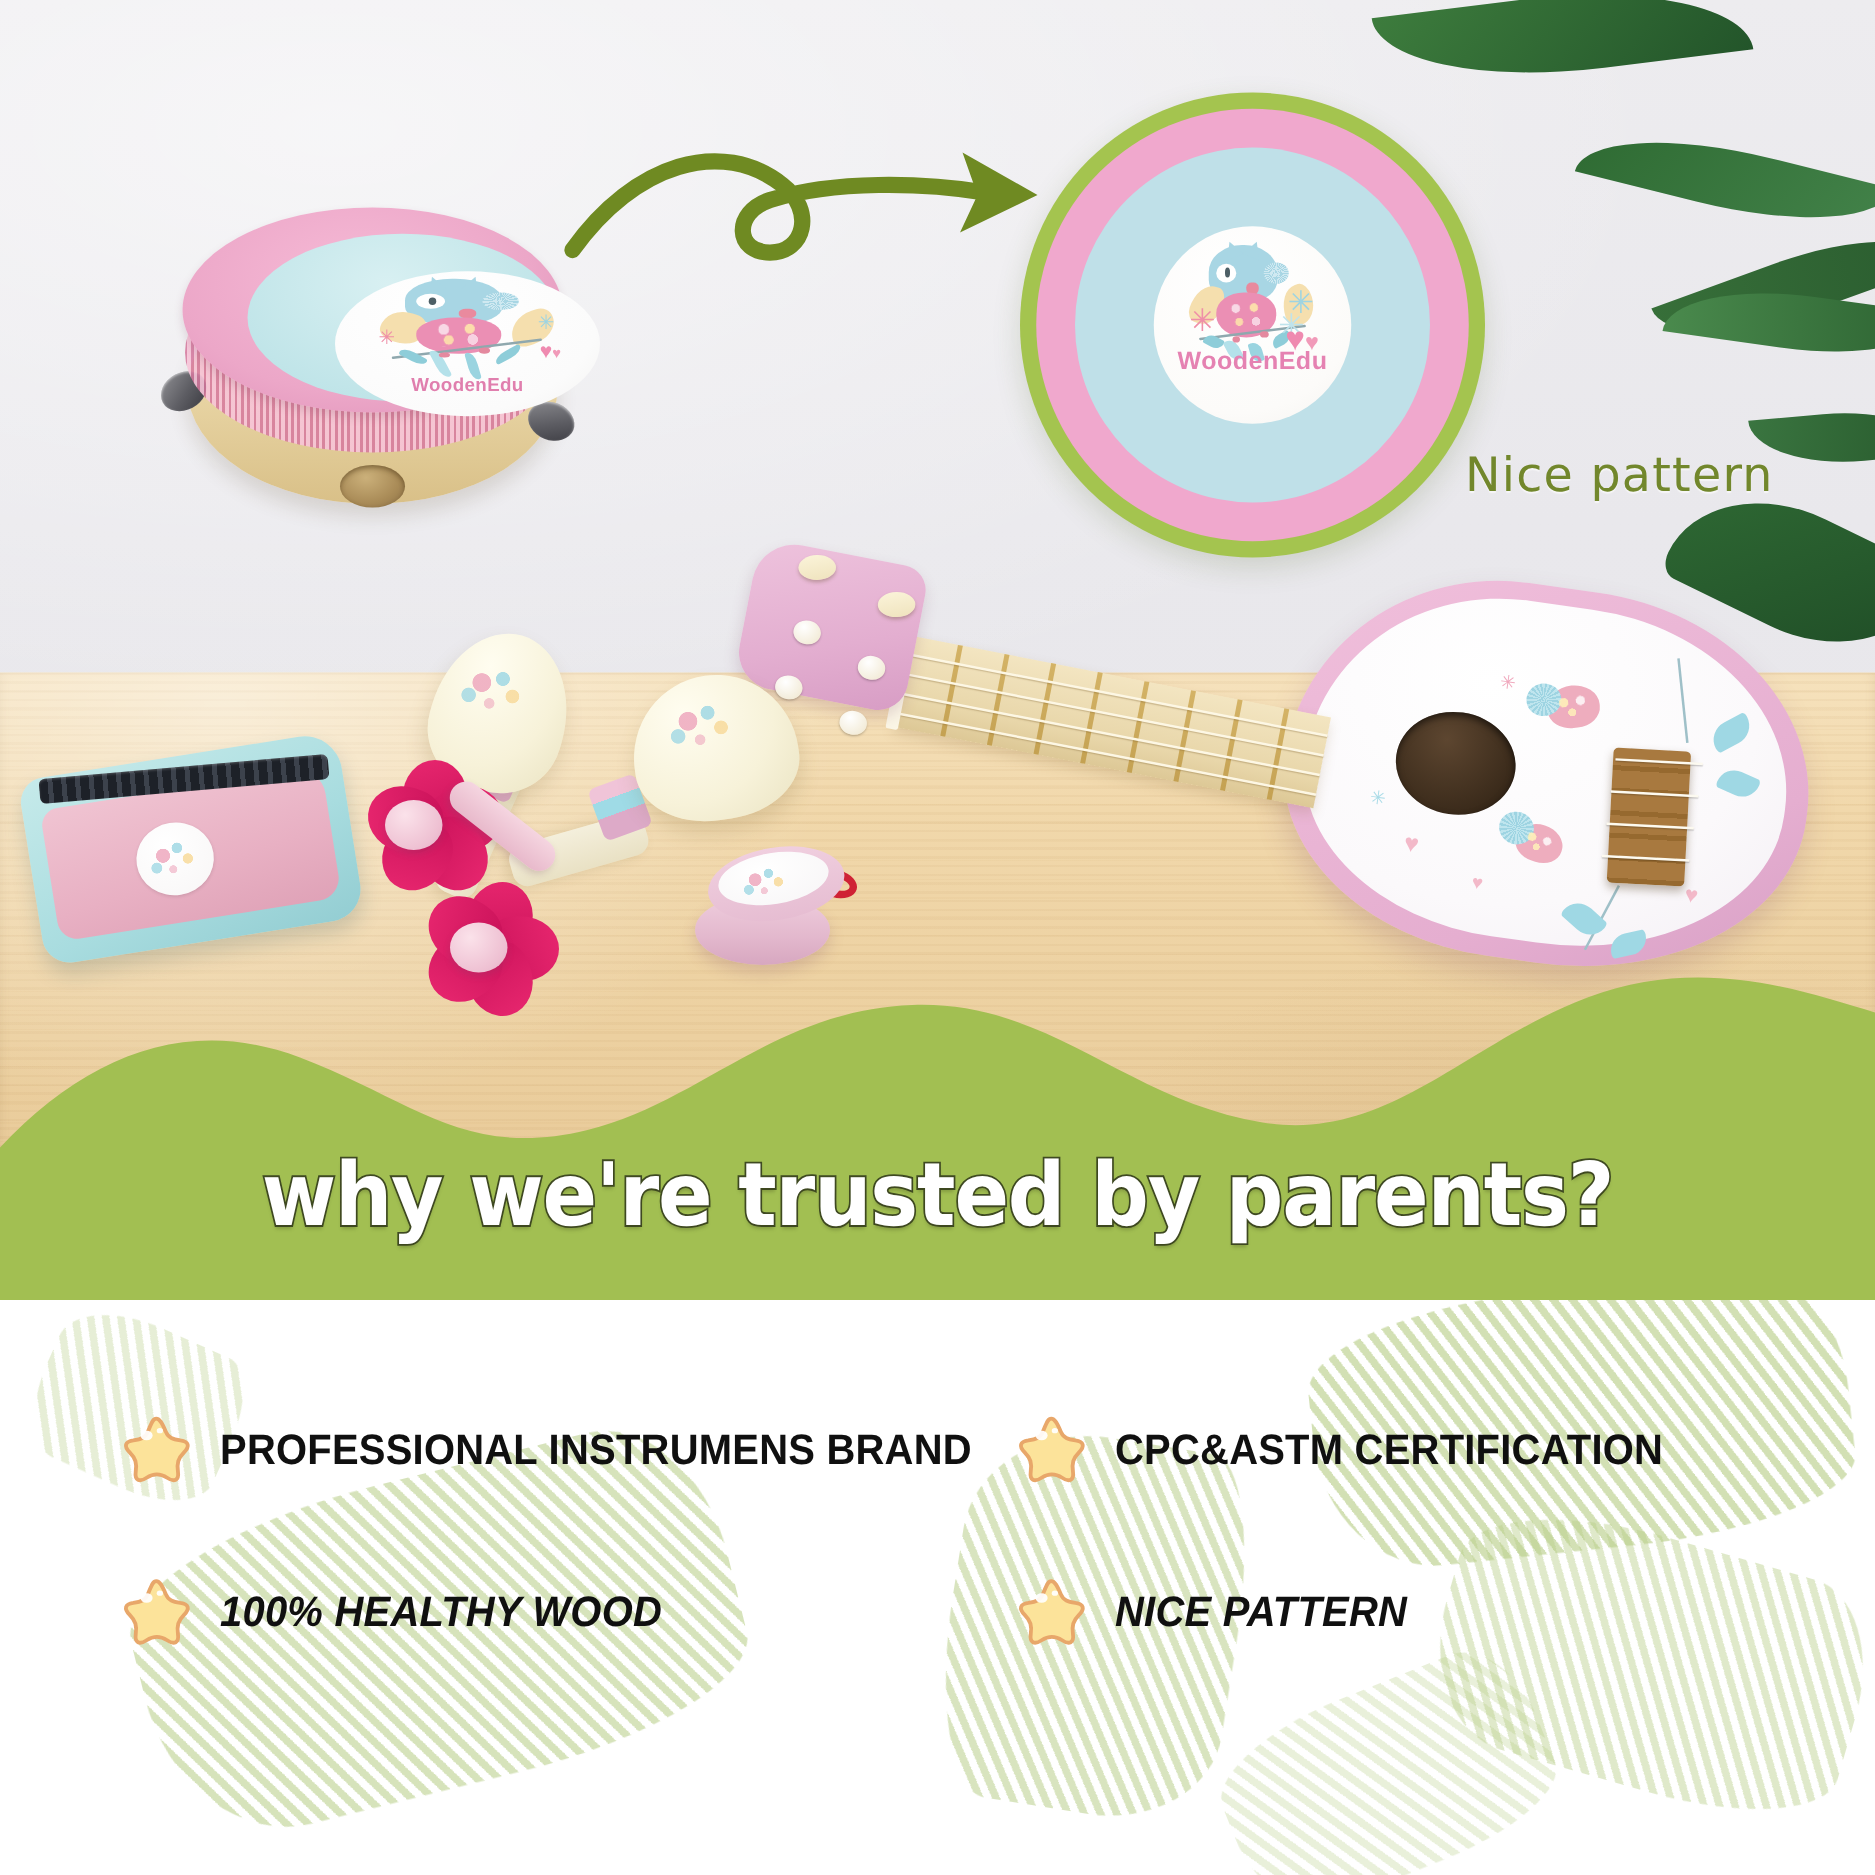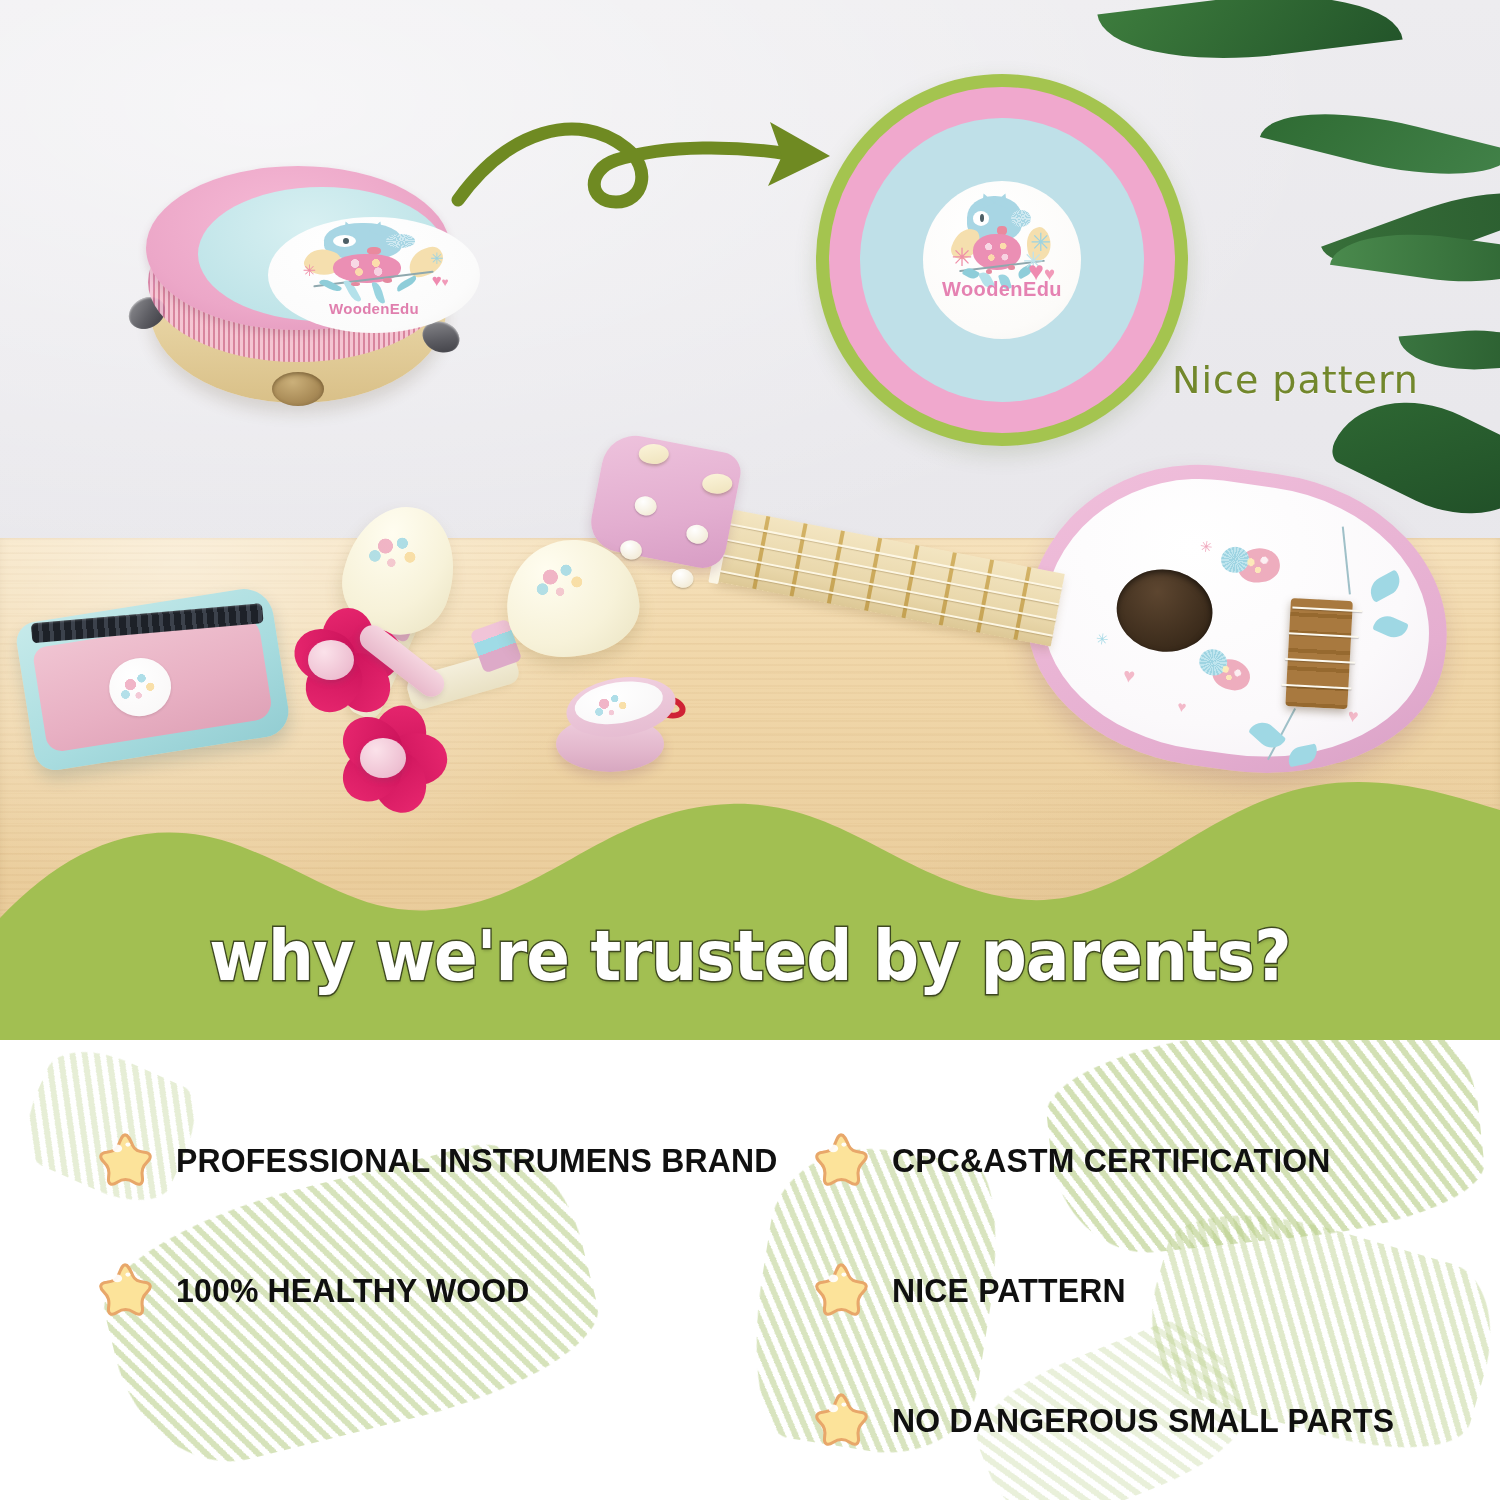--- a/index.html
+++ b/index.html
@@ -457,21 +457,21 @@
     position:absolute; display:flex; align-items:center; gap:22px;
   }
   .feat .star{ width:58px; height:56px; flex:0 0 58px; }
   .feat .txt{
     font-family:"Liberation Sans", sans-serif;
     font-size:34px; font-weight:bold; color:#101010;
     letter-spacing:.2px; white-space:nowrap;
     transform:scaleX(.94); transform-origin:left center;
   }
   .fc1{ left:96px; }  .fc2{ left:812px; }
-  .fr1{ top:92px; }   .fr2{ top:222px; }  .fr3{ top:352px; }
+  .fr1{ top:92px; }   .fr2{ top:222px;font-style:italic; }  .fr3{ top:352px; }
 </style>
 </head>
 <body>
 
 <div id="stage">
 
   <div class="photo">
     <div class="wall-shade"></div>
     <div class="table"></div>
 
@@ -734,29 +734,15 @@
              C57 22 58 26 53 31 C48 36 47 40 48 47
              C49 54 45 56 39 52 C33 48 28 48 22 52
              C16 56 12 54 13 47 C14 40 13 36 8 31
              C3 26 4 22 11 21 C17 20 21 19 23 14 C26 7 27 3 30 3 Z" fill="#fce39a" stroke="#e8a76a" stroke-width="3.2" stroke-linejoin="round"></path>
     <ellipse cx="22" cy="17" rx="5" ry="4" fill="#ffffff" opacity=".92"></ellipse>
     <ellipse cx="33" cy="13" rx="2.6" ry="2.2" fill="#ffffff" opacity=".92"></ellipse>
   </svg>
 </span>
           <span class="txt">NICE PATTERN</span>
         </div>
-        <div class="feat fc2 fr3">
-          <span class="star">
-  <svg viewBox="0 0 60 58" width="58" height="56">
-    <path d="M30 3 C33 3 35 7 38 14 C40 19 44 20 50 21
-             C57 22 58 26 53 31 C48 36 47 40 48 47
-             C49 54 45 56 39 52 C33 48 28 48 22 52
-             C16 56 12 54 13 47 C14 40 13 36 8 31
-             C3 26 4 22 11 21 C17 20 21 19 23 14 C26 7 27 3 30 3 Z" fill="#fce39a" stroke="#e8a76a" stroke-width="3.2" stroke-linejoin="round"></path>
-    <ellipse cx="22" cy="17" rx="5" ry="4" fill="#ffffff" opacity=".92"></ellipse>
-    <ellipse cx="33" cy="13" rx="2.6" ry="2.2" fill="#ffffff" opacity=".92"></ellipse>
-  </svg>
-</span>
-          <span class="txt">NO DANGEROUS SMALL PARTS</span>
-        </div>
       </div>
   </div>
 </div>
 
 </body></html>

